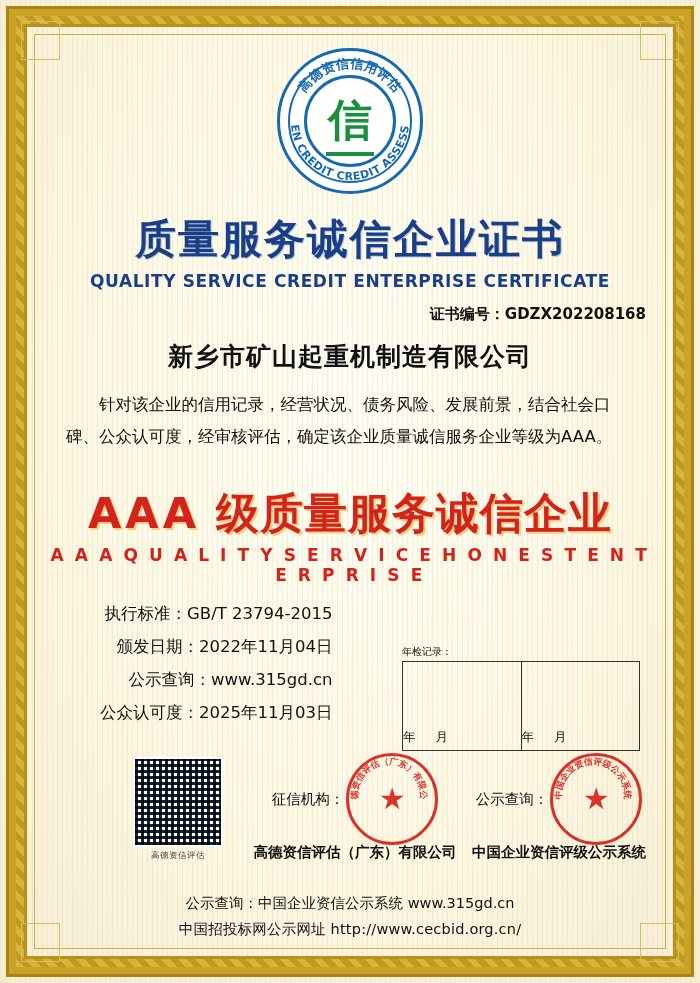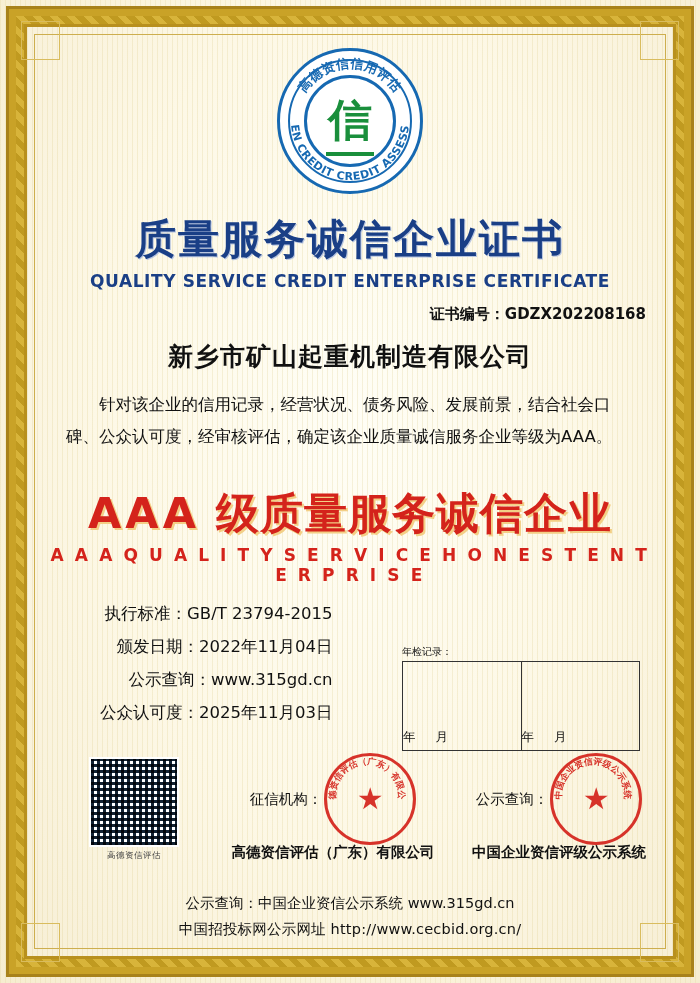--- a/index.html
+++ b/index.html
@@ -168,21 +168,21 @@
     position:absolute;bottom:4px;left:0;right:8px;
     font-size:12.5px;color:#111;letter-spacing:8px;
   }
 
   
   .seal-row{
     margin-top:6px;
     display:flex;align-items:flex-end;justify-content:space-between;
     padding:0 14px 0 34px;
   }
-  .qr-wrap{width:120px;text-align:center;}
+  .qr-wrap{width:120px;text-align:center;padding-left:44px;}
   .qr{
     width:86px;height:86px;margin:0 auto;
     background-color:#fff;
     background-image:
       repeating-linear-gradient(90deg,#123 0 3px,#fff 3px 6px),
       repeating-linear-gradient(0deg,#123 0 3px,#fff 3px 6px);
     background-blend-mode:multiply;
     border:2px solid #fff;
   }
   .qr-cap{font-size:8.5px;color:#444;margin-top:3px;letter-spacing:.5px;}

